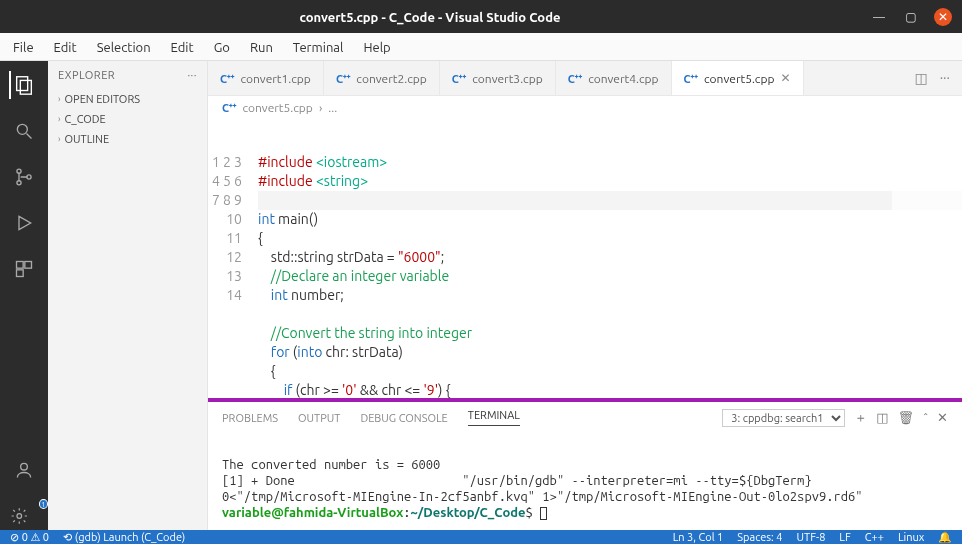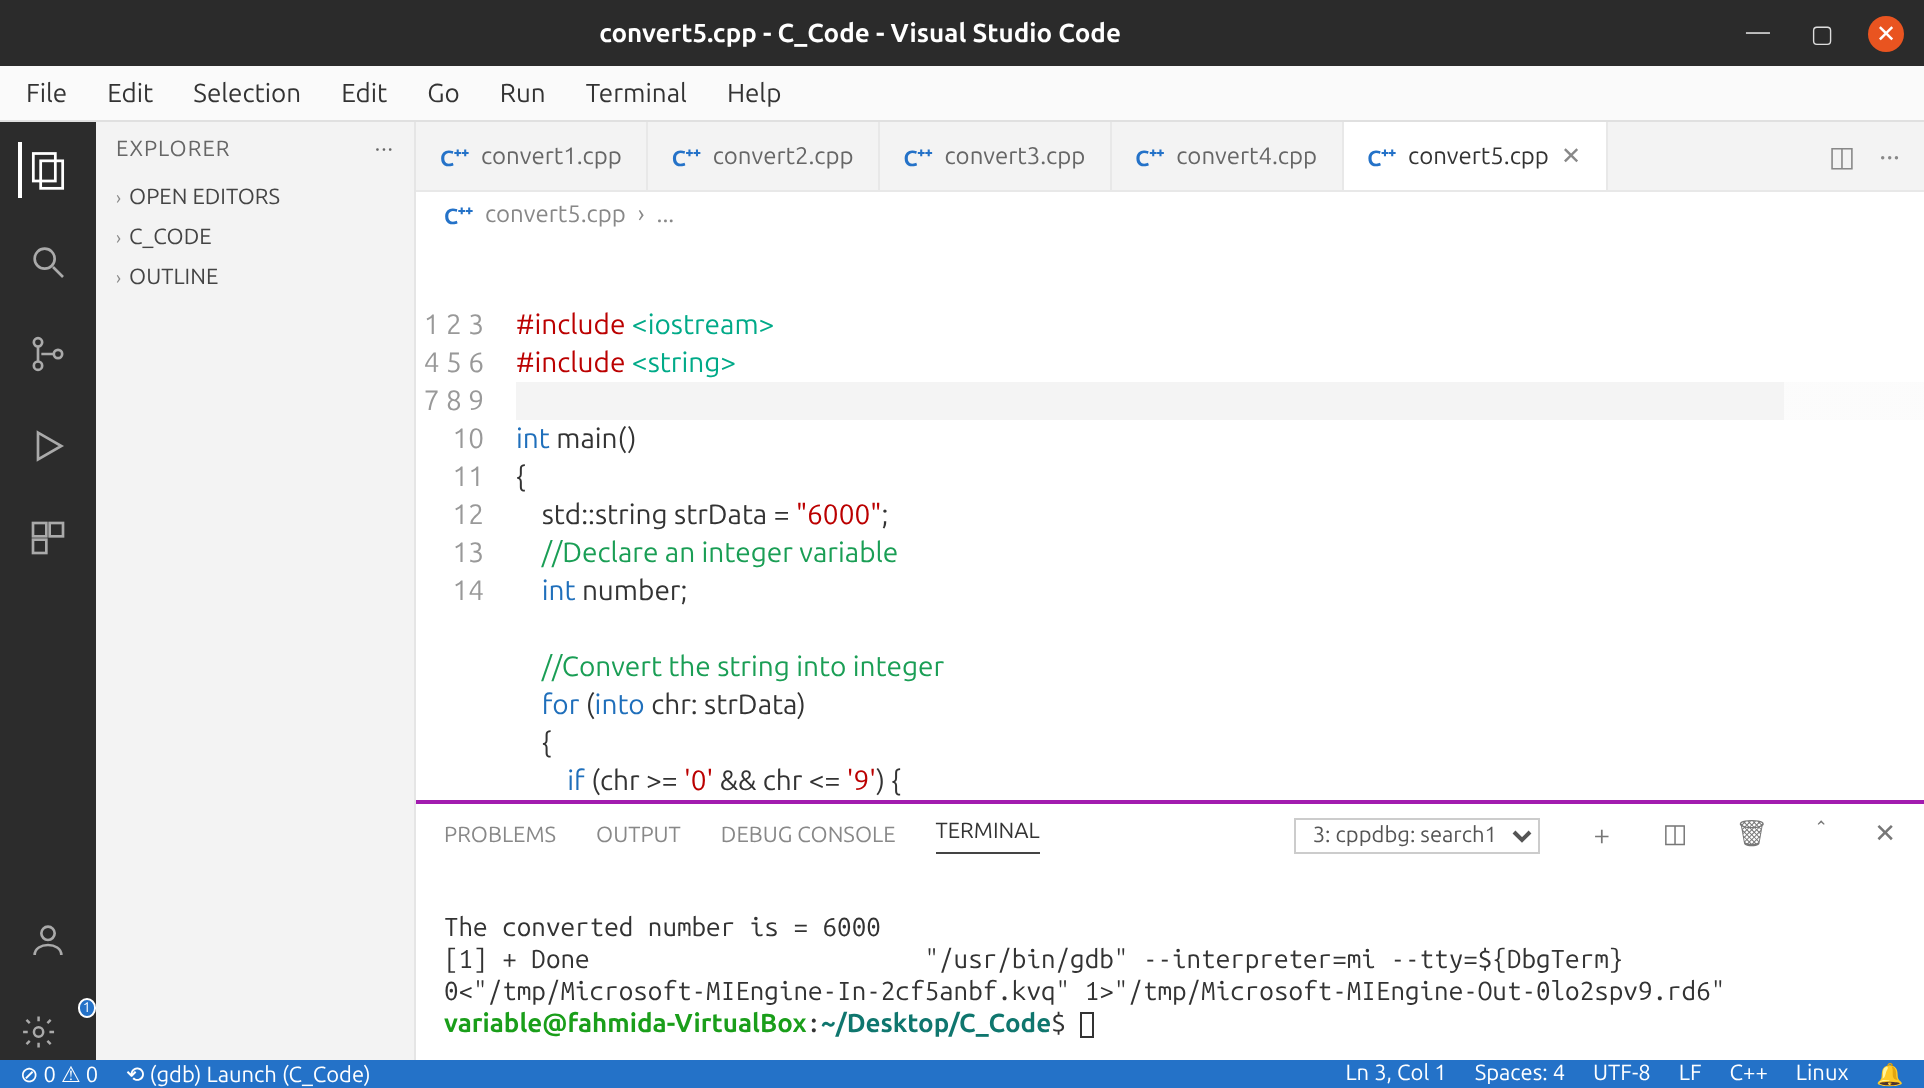--- a/index.html
+++ b/index.html
@@ -29,24 +29,24 @@
 .tab .x { color:#888; font-size:12px; }
 .tabs .rightctrl { margin-left:auto; display:flex; align-items:center; gap:12px; padding:0 12px; color:#888; font-size:14px;}
 .crumbs { height:22px; display:flex; align-items:center; padding:0 14px; font-size:12px; color:#888; gap:6px; }
 .crumbs .cpp-ico { color:#2472c8; font-weight:700; font-size:11px; }
 .code-area { flex:1; display:flex; font-family:"Ubuntu Mono","Consolas",monospace; font-size:14px; position:relative; min-height:0; overflow:hidden;margin-top:33px;}
 .gutter { width:50px; text-align:right; padding-right:16px; color:#999; line-height:19px; padding-top:2px; }
 .code { flex:1; line-height:19px; white-space:pre; padding-top:2px; color:#333; }
 .minimap { position:absolute; right:0; top:2px; width:70px; height:100px; background:linear-gradient(#fff,#fff); opacity:.7; font-size:2px; color:#aaa; overflow:hidden;}
 .k-pre { color:#bb0000; } .k-incstr{color:#0a8;} .k-type{color:#1f6fbb;} .k-com{color:#1a9e55;} .k-str{color:#bb0000;} .k-chr{color:#bb0000;}
 .cur-line { background:#f4f4f4; display:inline-block; width:100%;}
-.panel { border-top:2px solid #a21caf; }
+.panel { border-top:4px solid #a21caf; }
 .panel-tabs { height:32px; display:flex; align-items:center; padding:0 14px; font-size:11px; color:#888; gap:20px; }
 .panel-tabs .ptab.active { color:#333; border-bottom:1px solid #444; padding-bottom:4px;}
-.panel-tabs .pright { margin-left:auto; display:flex; gap:24px; font-size:13px; color:#777;}
+.panel-tabs .pright { margin-left:auto; display:flex; align-items:center; gap:9px; font-size:13px; color:#777;}
 .panel-tabs select { font-size:11px; border:1px solid #ccc; background:#fff; padding:1px 4px; color:#555;}
 .term { font-family:"Ubuntu Mono",monospace; font-size:13px; padding:6px 14px 10px; line-height:16px; color:#333; white-space:pre-wrap;}
 .term .g{color:#1a9e1a;font-weight:600;} .term .b{color:#0f766e;font-weight:600;}
 .status { height:14px; background:#2472c8; color:#fff; display:flex; align-items:center; font-size:11px; padding:0 10px; gap:14px;}
 .status .right { margin-left:auto; display:flex; gap:14px;}
 .cursor-box { display:inline-block; width:7px; height:13px; border:1px solid #333; vertical-align:middle;}
 </style>
 </head>
 <body>
 

